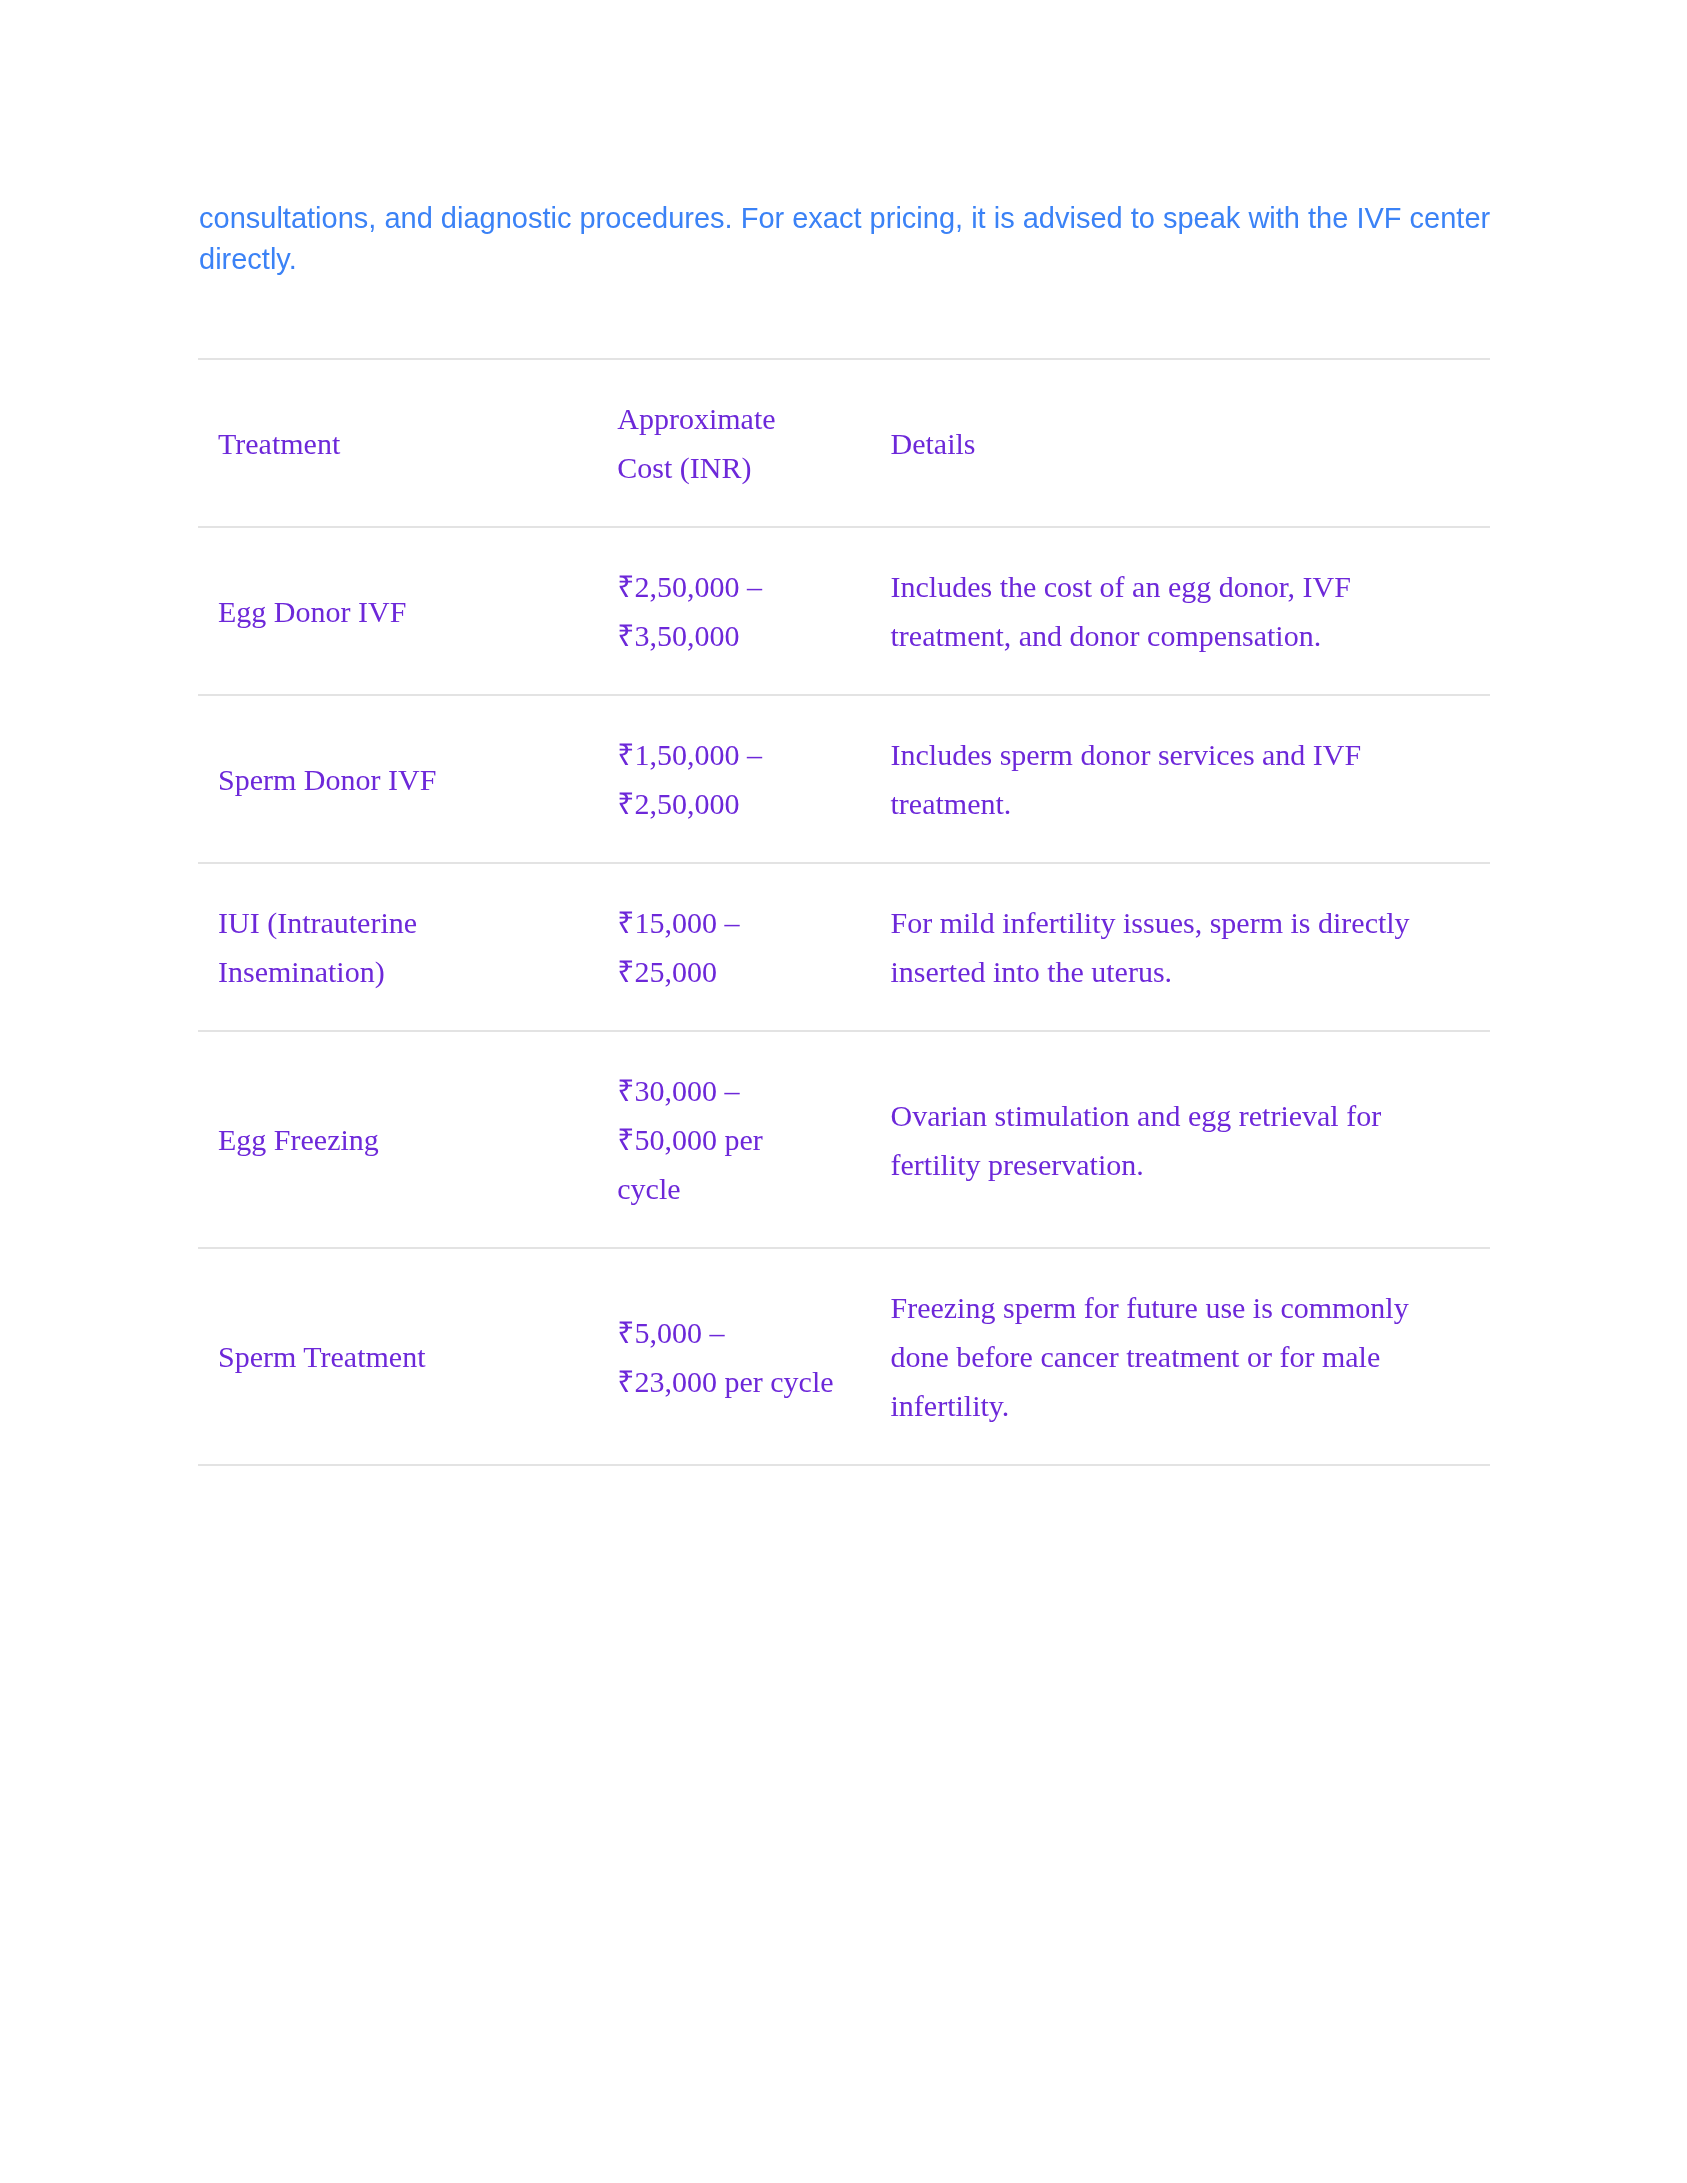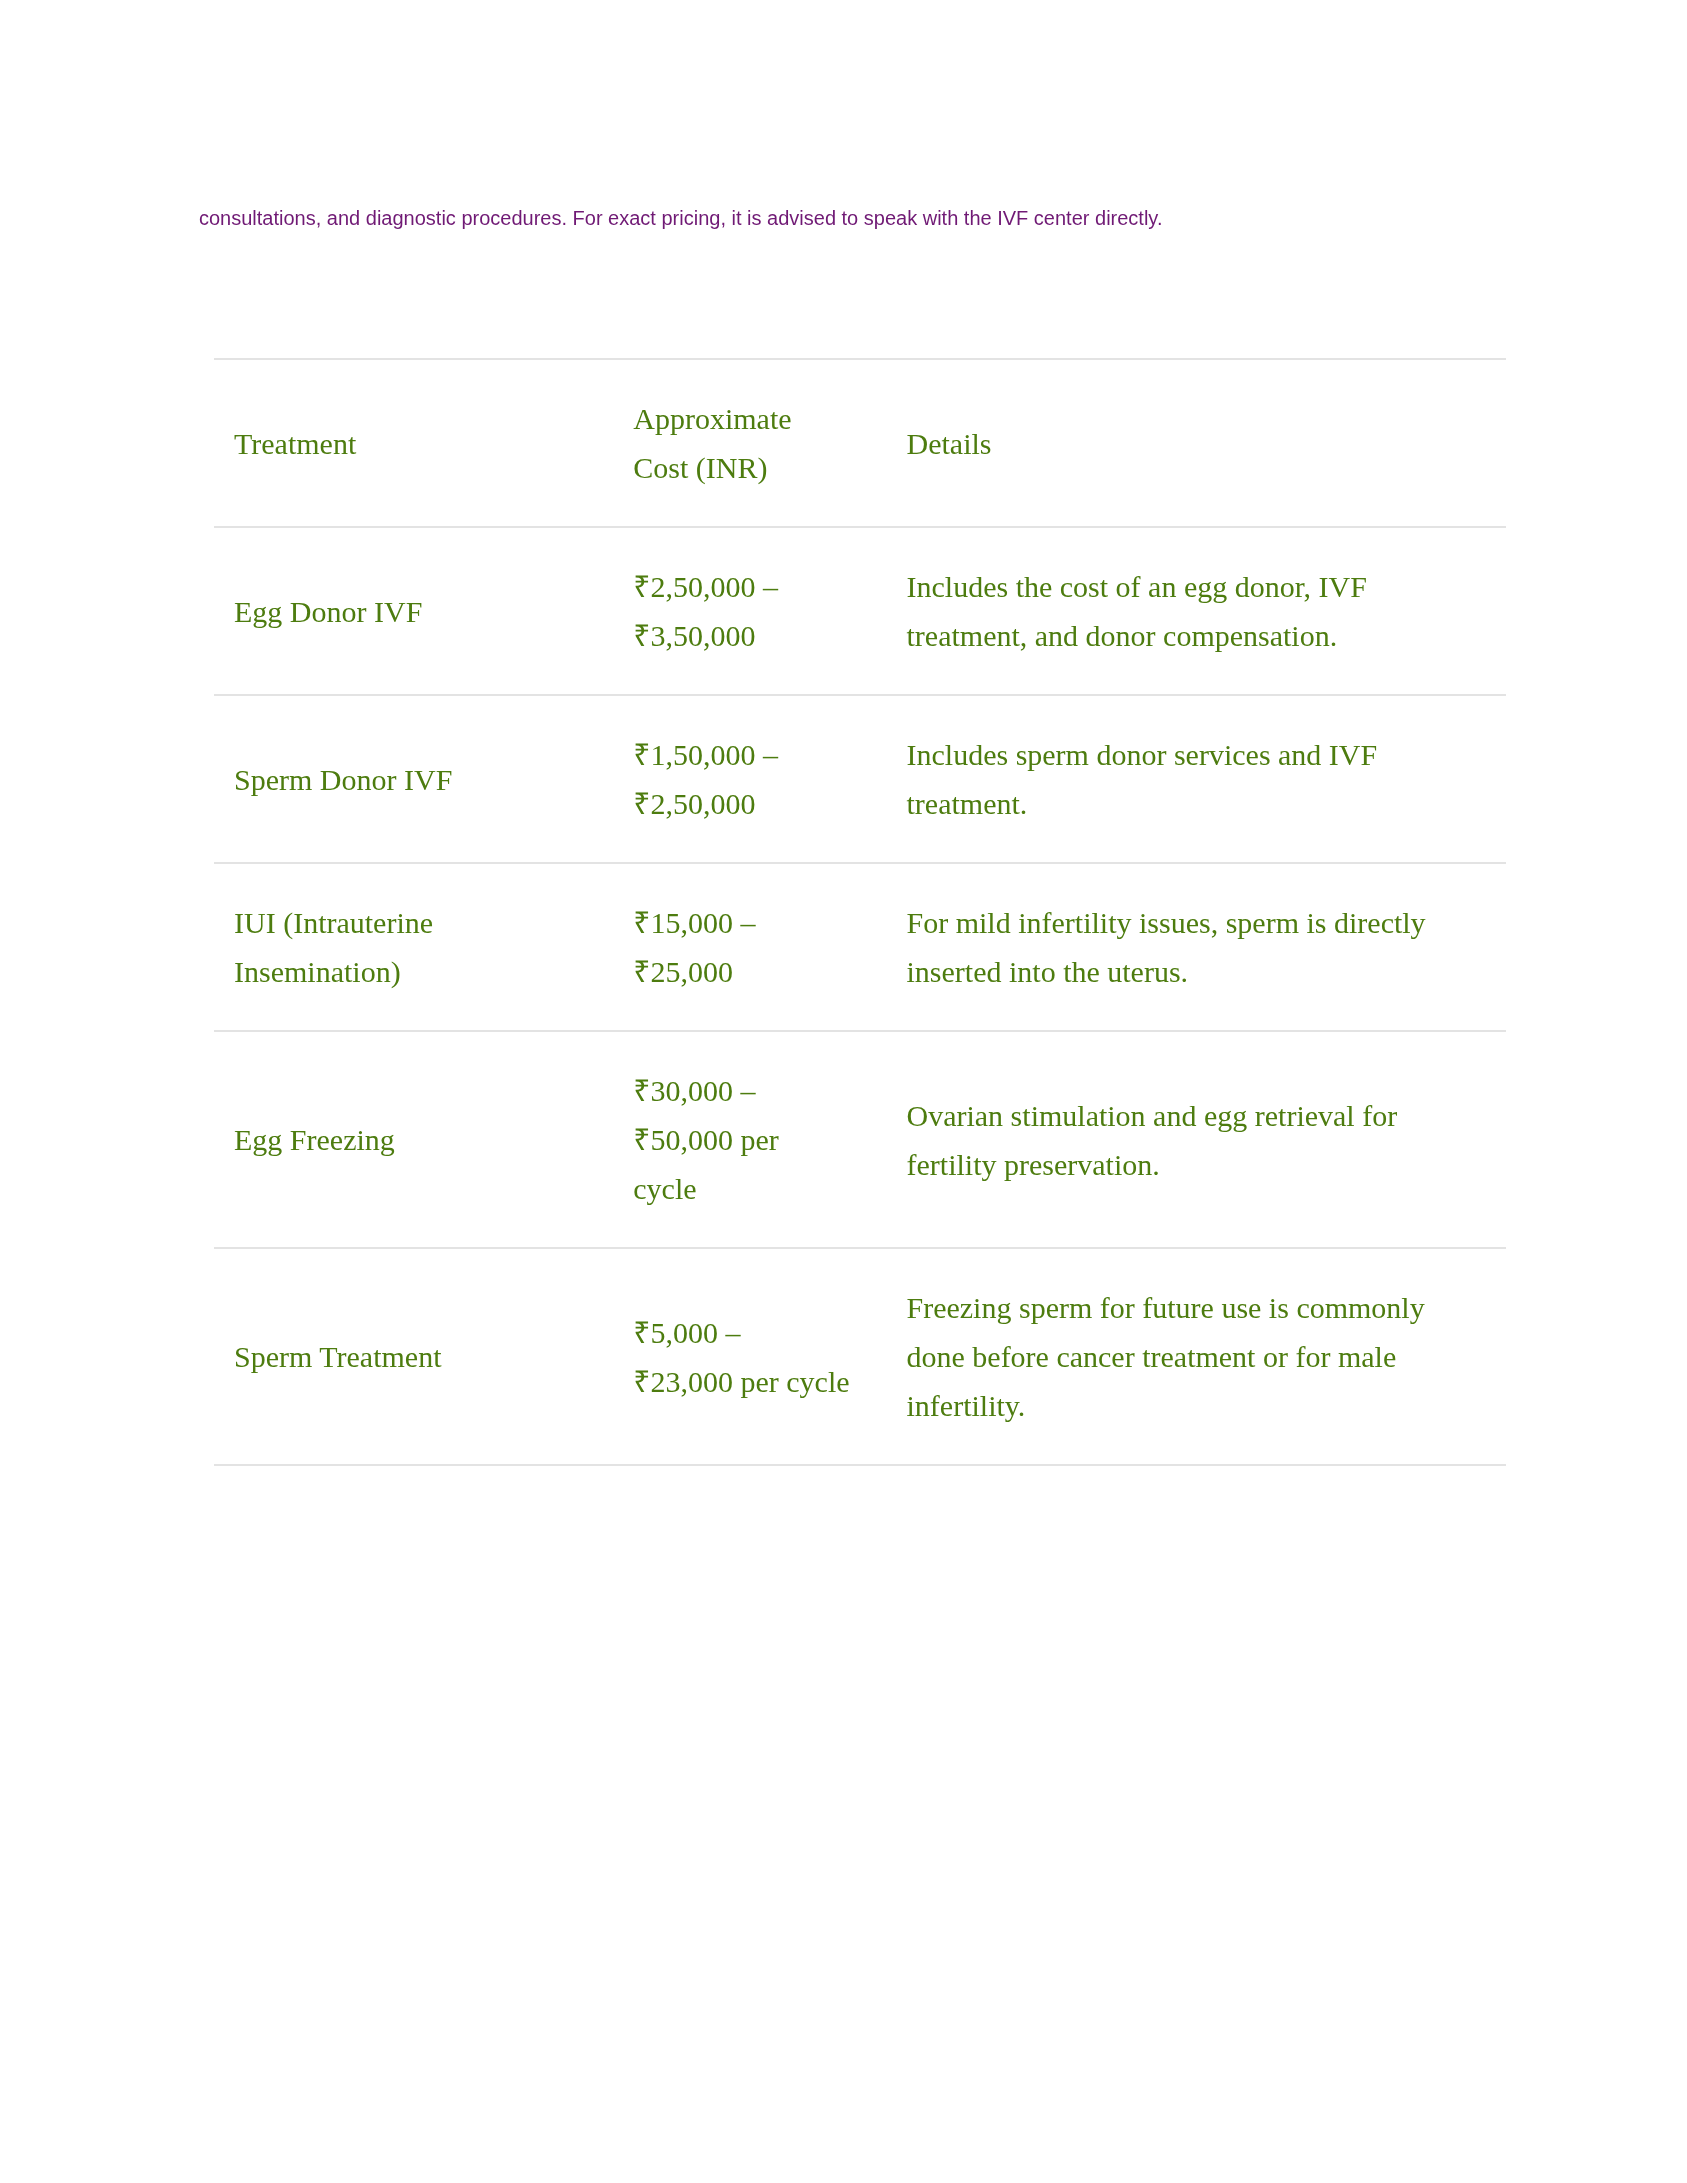--- a/index.html
+++ b/index.html
@@ -13,35 +13,35 @@
     position: relative;
     overflow: hidden;
   }
   .intro {
     position: absolute;
     left: 199px;
     top: 198px;
     width: 1292px;
     margin: 0;
     font-family: "Liberation Sans", sans-serif;
-    font-size: 20px;
+    font-size: 29px;
     line-height: 41px;
-    color: #701a75;
+    color: #3b82f6;
   }
   .cost-table {
     position: absolute;
-    left: 214px;
+    left: 198px;
     top: 358px;
     width: 1292px;
     border-collapse: collapse;
     table-layout: fixed;
     font-family: "Liberation Serif", serif;
     font-size: 30px;
     line-height: 49px;
-    color: #4d7c0f;
+    color: #6d28d9;
   }
   .cost-table col.c1 { width: 399px; }
   .cost-table col.c2 { width: 273px; }
   .cost-table col.c3 { width: 619px; }
   .cost-table tr {
     border-top: 2.6px solid #e3e3e3;
   }
   .cost-table tr:last-child {
     border-bottom: 2.6px solid #e3e3e3;
   }

